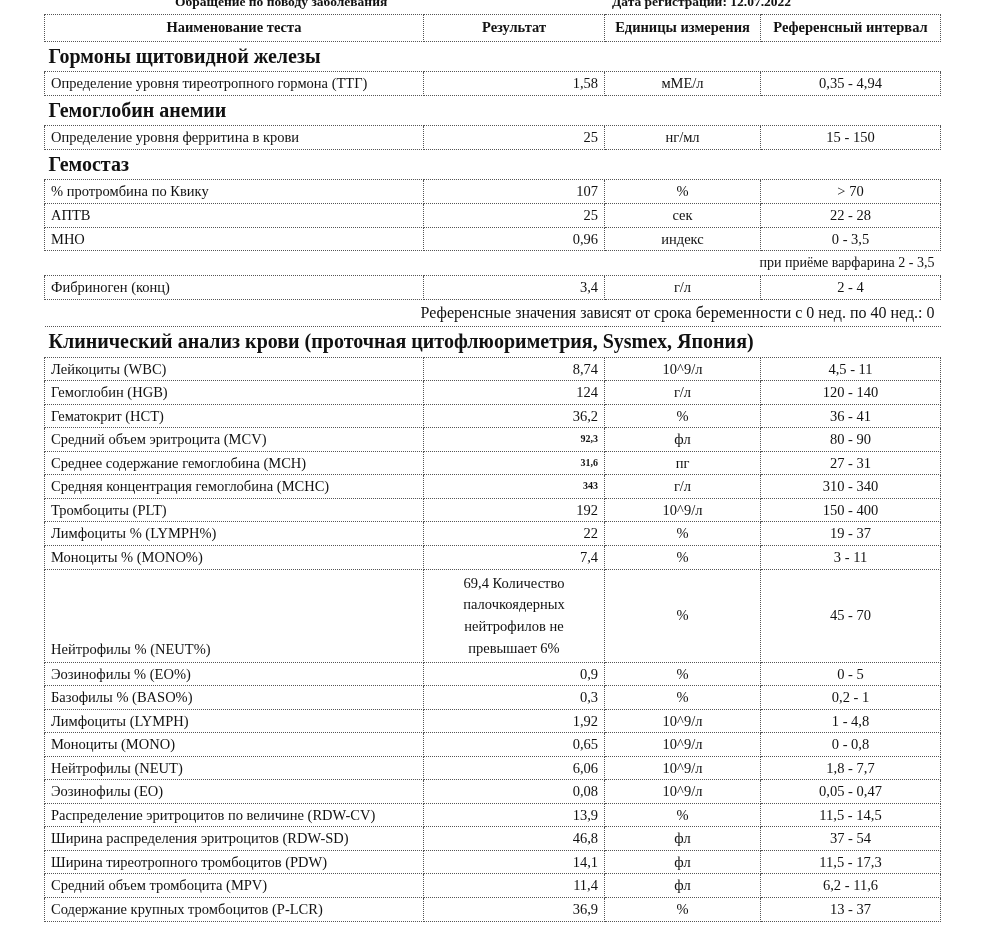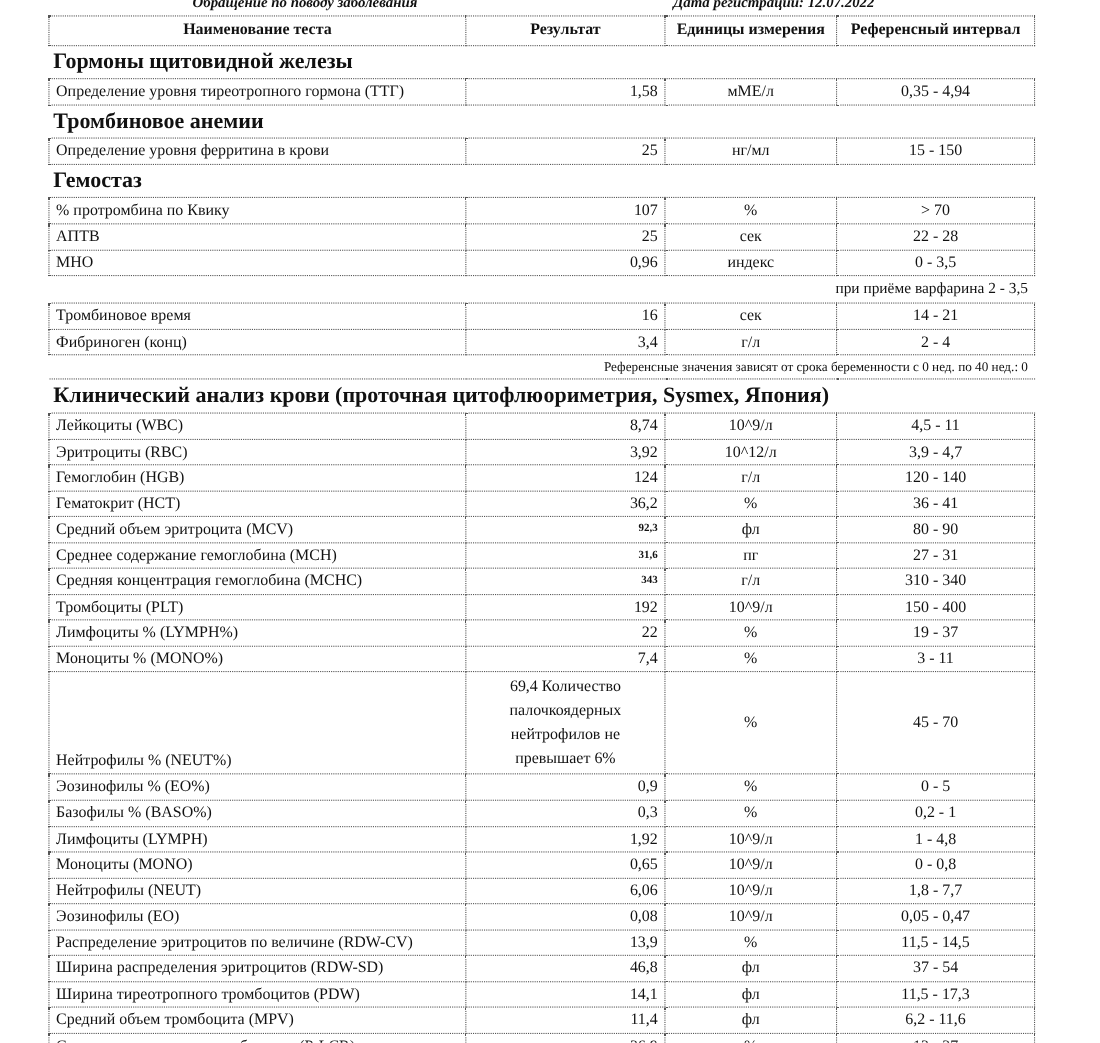--- a/index.html
+++ b/index.html
@@ -15,21 +15,20 @@
     color: #111111;
     overflow: hidden;
     position: relative;
   }
 
   
   .doc-header {
     position: relative;
     height: 14px;
     overflow: hidden;
-    font-style: italic;
   }
   .doc-header .hdr-visit {
     position: absolute;
     left: 175px;
     top: -6px;
     font-size: 13.5px;
     font-weight: bold;
     white-space: nowrap;
   }
   .doc-header .hdr-regdate {
@@ -86,21 +85,21 @@
   }
 
   
   tr.note-row td {
     text-align: right;
     font-size: 14px;
     padding: 3px 6px 3px 4px;
     border-left: none;
     border-right: none;
   }
-  tr.note-row.note-small td { font-size: 12px; }
+  tr.note-row.note-small td { font-size: 16px; }
 
   
   td.name   { text-align: left; }
   td.result { text-align: right; }
   td.units  { text-align: center; }
   td.ref    { text-align: center; }
 
   td.result.abnormal { font-weight: bold; font-size: 10px; }
 
   
@@ -145,21 +144,21 @@
         <tr class="section-row">
           <td colspan="4">Гормоны щитовидной железы</td>
         </tr>
         <tr class="">
           <td class="name">Определение уровня тиреотропного гормона (ТТГ)</td>
           <td class="result">1,58</td>
           <td class="units">мМЕ/л</td>
           <td class="ref">0,35 - 4,94</td>
         </tr>
         <tr class="section-row">
-          <td colspan="4">Тромбиновое анемии</td>
+          <td colspan="4">Гемоглобин анемии</td>
         </tr>
         <tr class="">
           <td class="name">Определение уровня ферритина в крови</td>
           <td class="result">25</td>
           <td class="units">нг/мл</td>
           <td class="ref">15 - 150</td>
         </tr>
         <tr class="section-row">
           <td colspan="4">Гемостаз</td>
         </tr>
@@ -178,50 +177,38 @@
         <tr class="">
           <td class="name">МНО</td>
           <td class="result">0,96</td>
           <td class="units">индекс</td>
           <td class="ref">0 - 3,5</td>
         </tr>
         <tr class="note-row">
           <td colspan="4">при приёме варфарина 2 - 3,5</td>
         </tr>
         <tr class="">
-          <td class="name">Тромбиновое время</td>
-          <td class="result">16</td>
-          <td class="units">сек</td>
-          <td class="ref">14 - 21</td>
-        </tr>
-        <tr class="">
           <td class="name">Фибриноген (конц)</td>
           <td class="result">3,4</td>
           <td class="units">г/л</td>
           <td class="ref">2 - 4</td>
         </tr>
         <tr class="note-row note-small">
           <td colspan="4">Референсные значения зависят от срока беременности с 0 нед. по 40 нед.: 0</td>
         </tr>
         <tr class="section-row">
           <td colspan="4">Клинический анализ крови (проточная цитофлюориметрия, Sysmex, Япония)</td>
         </tr>
         <tr class="">
           <td class="name">Лейкоциты (WBC)</td>
           <td class="result">8,74</td>
           <td class="units">10^9/л</td>
           <td class="ref">4,5 - 11</td>
         </tr>
         <tr class="">
-          <td class="name">Эритроциты (RBC)</td>
-          <td class="result">3,92</td>
-          <td class="units">10^12/л</td>
-          <td class="ref">3,9 - 4,7</td>
-        </tr>
-        <tr class="">
           <td class="name">Гемоглобин (HGB)</td>
           <td class="result">124</td>
           <td class="units">г/л</td>
           <td class="ref">120 - 140</td>
         </tr>
         <tr class="">
           <td class="name">Гематокрит (HCT)</td>
           <td class="result">36,2</td>
           <td class="units">%</td>
           <td class="ref">36 - 41</td>

